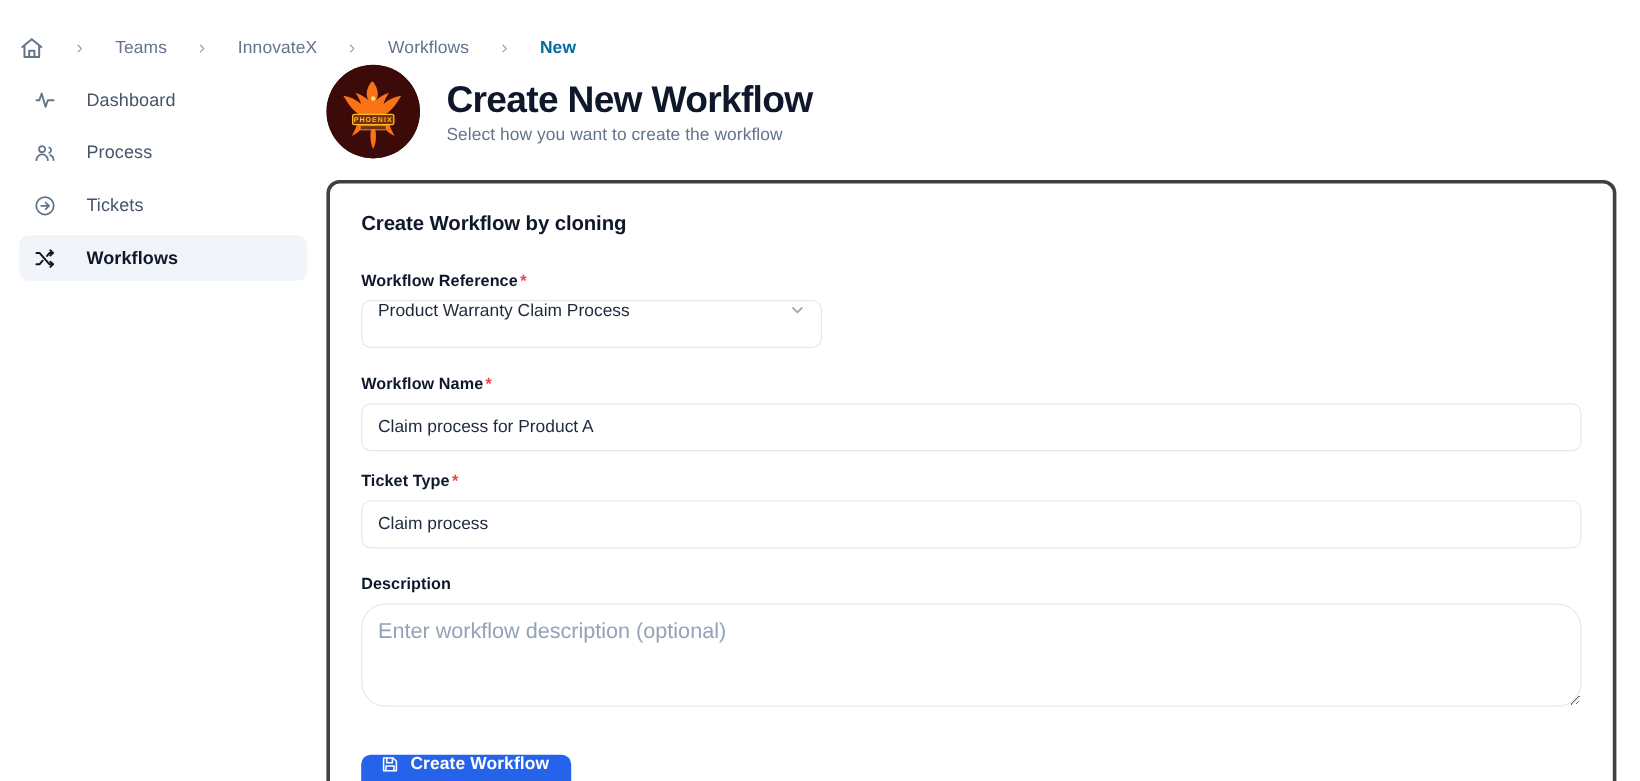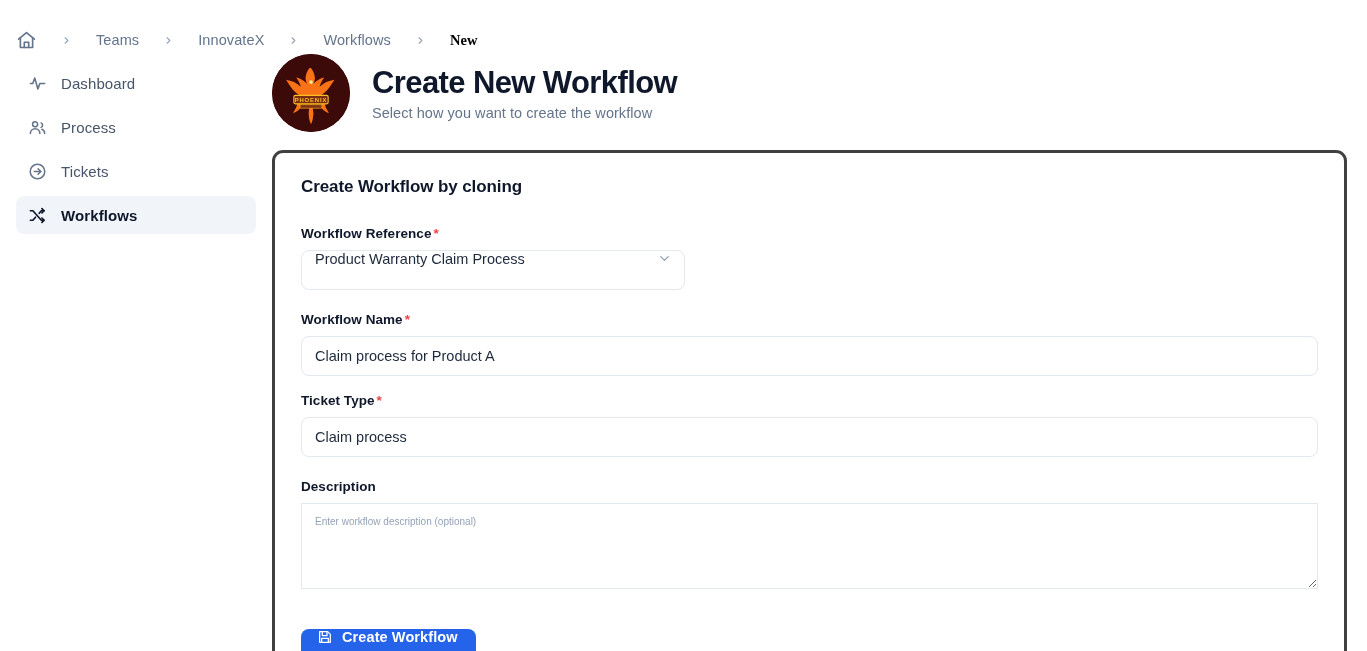--- a/index.html
+++ b/index.html
@@ -18,34 +18,34 @@
     padding: 28px 0 0 16px;
     height: 52px;
   }
   .home-icon { display: flex; align-items: center; color: #64748b; }
   .crumb {
     font-size: 14.5px;
     color: #64748b;
     letter-spacing: .1px;
     white-space: nowrap;
   }
-  .crumb.current { color: #000000; font-weight: 600; font-family: Liberation Serif, serif; }
+  .crumb.current { color: #0369a1; font-weight: 600; }
   .crumb-sep { color: #94a3b8; font-size: 13px; display: flex; align-items: center; }
 
   
   .layout { display: flex; align-items: flex-start; }
 
   
   .sidebar {
     width: 272px; flex: 0 0 272px;
     padding: 12px 16px 0 16px;
   }
   .nav-item {
     display: flex; align-items: center;
-    gap: 14px;
+    gap: 25px;
     height: 38px;
     padding: 0 12px;
     border-radius: 8px;
     margin-bottom: 6px;
     cursor: pointer;
   }
   .nav-item .nav-icon { display: flex; align-items: center; color: #64748b; flex: 0 0 auto; }
   .nav-item .nav-label { font-size: 15px; color: #475569; letter-spacing: .1px; }
   .nav-item.active { background: #f1f5f9; }
   .nav-item.active .nav-icon { color: #0f172a; }
@@ -123,24 +123,24 @@
     font-size: 14.5px;
     font-family: "Liberation Sans", sans-serif;
     color: #1e293b;
     outline: none;
   }
   .text-input::placeholder { color: #94a3b8; }
 
   .textarea {
     width: 100%; height: 86px;
     border: 1px solid #e2e8f0;
-    border-radius: 0;
+    border-radius: 20px;
     background: #ffffff;
     padding: 12px 13px;
-    font-size: 10px;
+    font-size: 18px;
     font-family: "Liberation Sans", sans-serif;
     color: #1e293b;
     resize: both;
     outline: none;
     display: block;
   }
   .textarea::placeholder { color: #94a3b8; }
 
   .submit-btn {
     margin-top: 18px;

